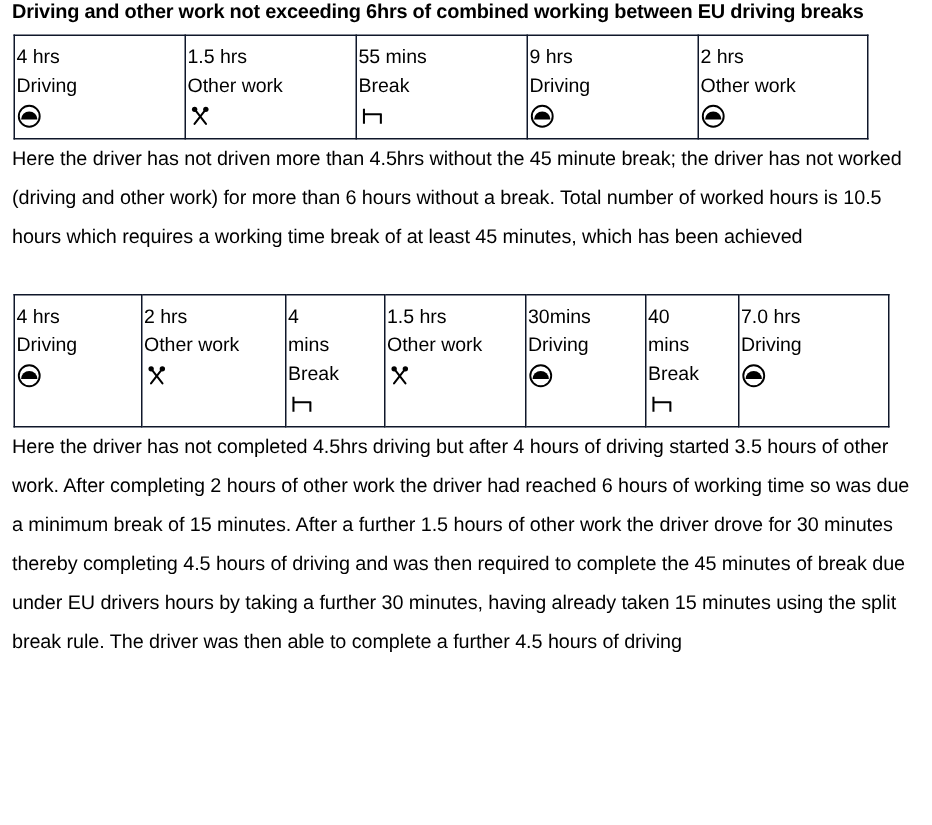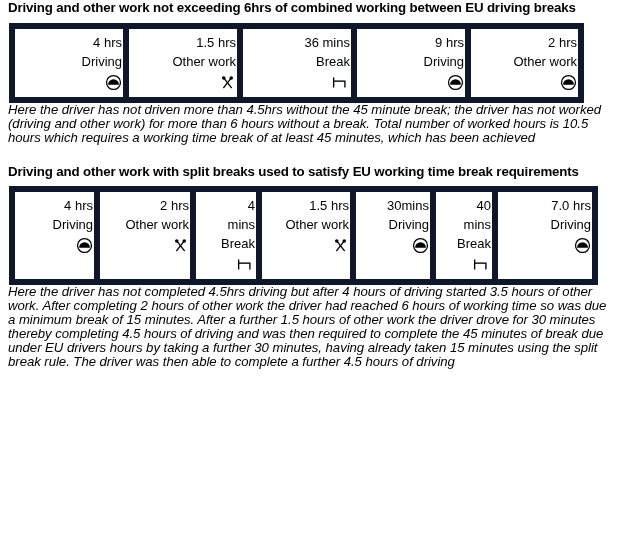--- a/index.html
+++ b/index.html
@@ -32,46 +32,45 @@
   .heading-1 { padding-top: 4px; }
   .heading-2 { padding-top: 2px; }
 
   table.sched {
     border-collapse: collapse;
     table-layout: fixed;
     margin-top: 6px;
     border: 1.3px solid #000;
   }
   table.sched td {
-    border: 6px solid #0f172a;
-    text-align: right;
+    border: 1px solid #0f172a;
+    text-align: left;
     vertical-align: top;
     font-size: 13px;
     line-height: 19px;
     padding: 4px 1px 5px 1px;
   }
   table.t1 { width: 569px; margin-left: 1px; }
   table.t2 { width: 583px; margin-left: 1px; }
 
   .cellline { display: block; white-space: nowrap; }
   .icon-line {
     display: block;
     height: 20px;
     line-height: 20px;
     margin-top: 1px;
   }
   .icon-line svg { vertical-align: middle; display: inline-block; }
 
   p.body-text {
     font-size: 13.2px;
-    line-height: 14px;
+    line-height: 26px;
     margin: 0;
     padding: 0;
     letter-spacing: -0.05px;
-    font-style: italic;
   }
   .para-1 { padding-top: 12px; padding-right: 6px; }
   .para-2 { padding-top: 13px; padding-right: 4px; }
   .gap-before-h2 { height: 19px; }
 </style>
 </head>
 <body>
 
 <div class="page">
 
@@ -105,21 +104,21 @@
               <g stroke="#000" stroke-width="1.6" stroke-linecap="round">
                 <line x1="5.5" y1="4.5" x2="14.5" y2="16"></line>
                 <line x1="14.5" y1="4.5" x2="5.5" y2="16"></line>
               </g>
               <circle cx="5.6" cy="4.6" r="2.1" fill="#000"></circle>
               <circle cx="14.4" cy="4.6" r="2.1" fill="#000"></circle>
             </svg>
           </span>
         </td>
         <td>
-          <span class="cellline">36 mins</span>
+          <span class="cellline">55 mins</span>
           <span class="cellline">Break</span>
           <span class="icon-line">
             <svg width="20" height="17" viewBox="0 0 22 18" aria-hidden="true">
               <g stroke="#000" stroke-width="1.5" fill="none">
                 <line x1="4" y1="3.5" x2="4" y2="14.5"></line>
                 <line x1="4" y1="7.5" x2="17" y2="7.5"></line>
                 <line x1="16.4" y1="7.5" x2="16.4" y2="14.5"></line>
               </g>
             </svg>
           </span>
@@ -145,21 +144,20 @@
           </span>
         </td>
       </tr>
     </tbody>
   </table>
 
   <p class="body-text para-1">Here the driver has not driven more than 4.5hrs without the 45 minute break; the driver has not worked (driving and other work) for more than 6 hours without a break. Total number of worked hours is 10.5 hours which requires a working time break of at least 45 minutes, which has been achieved</p>
 
   <div class="gap-before-h2"></div>
 
-  <h2 class="section-heading heading-2">Driving and other work with split breaks used to satisfy EU working time break requirements</h2>
 
   <table class="sched t2">
     <colgroup>
       <col style="width:85px">
         <col style="width:96px">
         <col style="width:66px">
         <col style="width:94px">
         <col style="width:80px">
         <col style="width:62px">
         <col style="width:100px">

